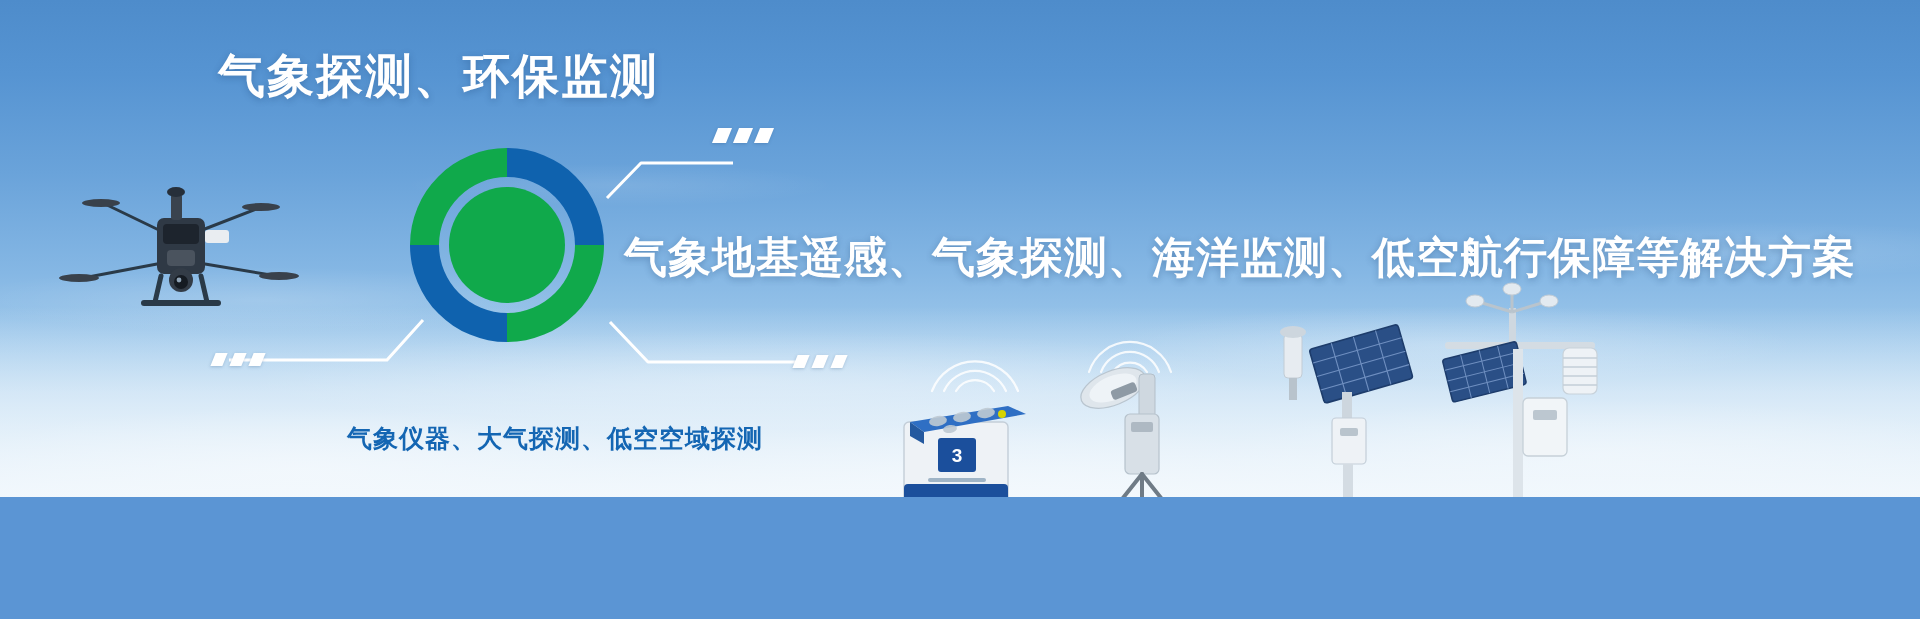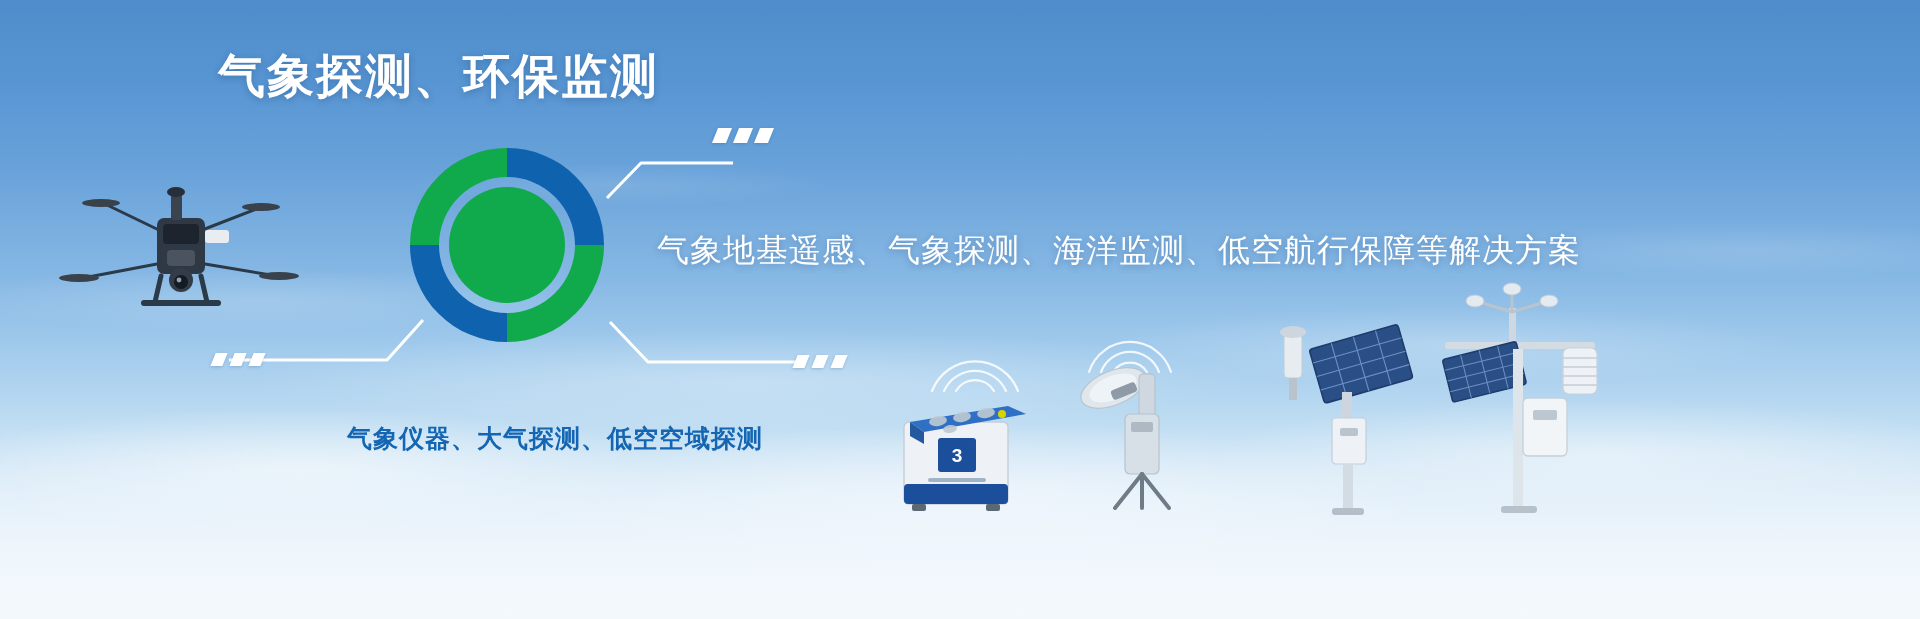--- a/index.html
+++ b/index.html
@@ -4,21 +4,21 @@
 <style>
   html, body { margin:0; padding:0; }
   body {
     width:1920px; height:619px;
     overflow:hidden;
     font-family:"Liberation Sans", sans-serif;
     background:#5b95d4;
   }
   #banner {
     position:relative;
-    width:1920px; height:619px;
+    width:1920px; height:497px;
     overflow:hidden;
   }
 
   
   .sky {
     position:absolute; left:0; top:0; width:1920px; height:619px;
     background:
       linear-gradient(to bottom,
         #4e8ccb 0%,
         #5694d2 12%,
@@ -77,22 +77,22 @@
   .dashes.sm i { width:12px; height:13px; }
 
   
   .t-top {
     position:absolute; left:793px; top:129px;
     font-size:26px; font-weight:bold; color:#ffffff;
     letter-spacing:1px; white-space:nowrap;
     text-shadow:0 2px 6px rgba(20,60,110,.30);
   }
   .t-main {
-    position:absolute; left:657px; top:229px;
-    font-size:32px; font-weight:normal; color:#ffffff;
+    position:absolute; left:624px; top:229px;
+    font-size:43px; font-weight:bold; color:#ffffff;
     letter-spacing:1px; white-space:nowrap;
     text-shadow:0 2px 7px rgba(20,60,110,.32);
   }
   .t-bottom {
     position:absolute; left:347px; top:422px;
     font-size:25px; font-weight:bold; color:#1466b3;
     letter-spacing:1px; white-space:nowrap;text-align:center;
   }
 
   

